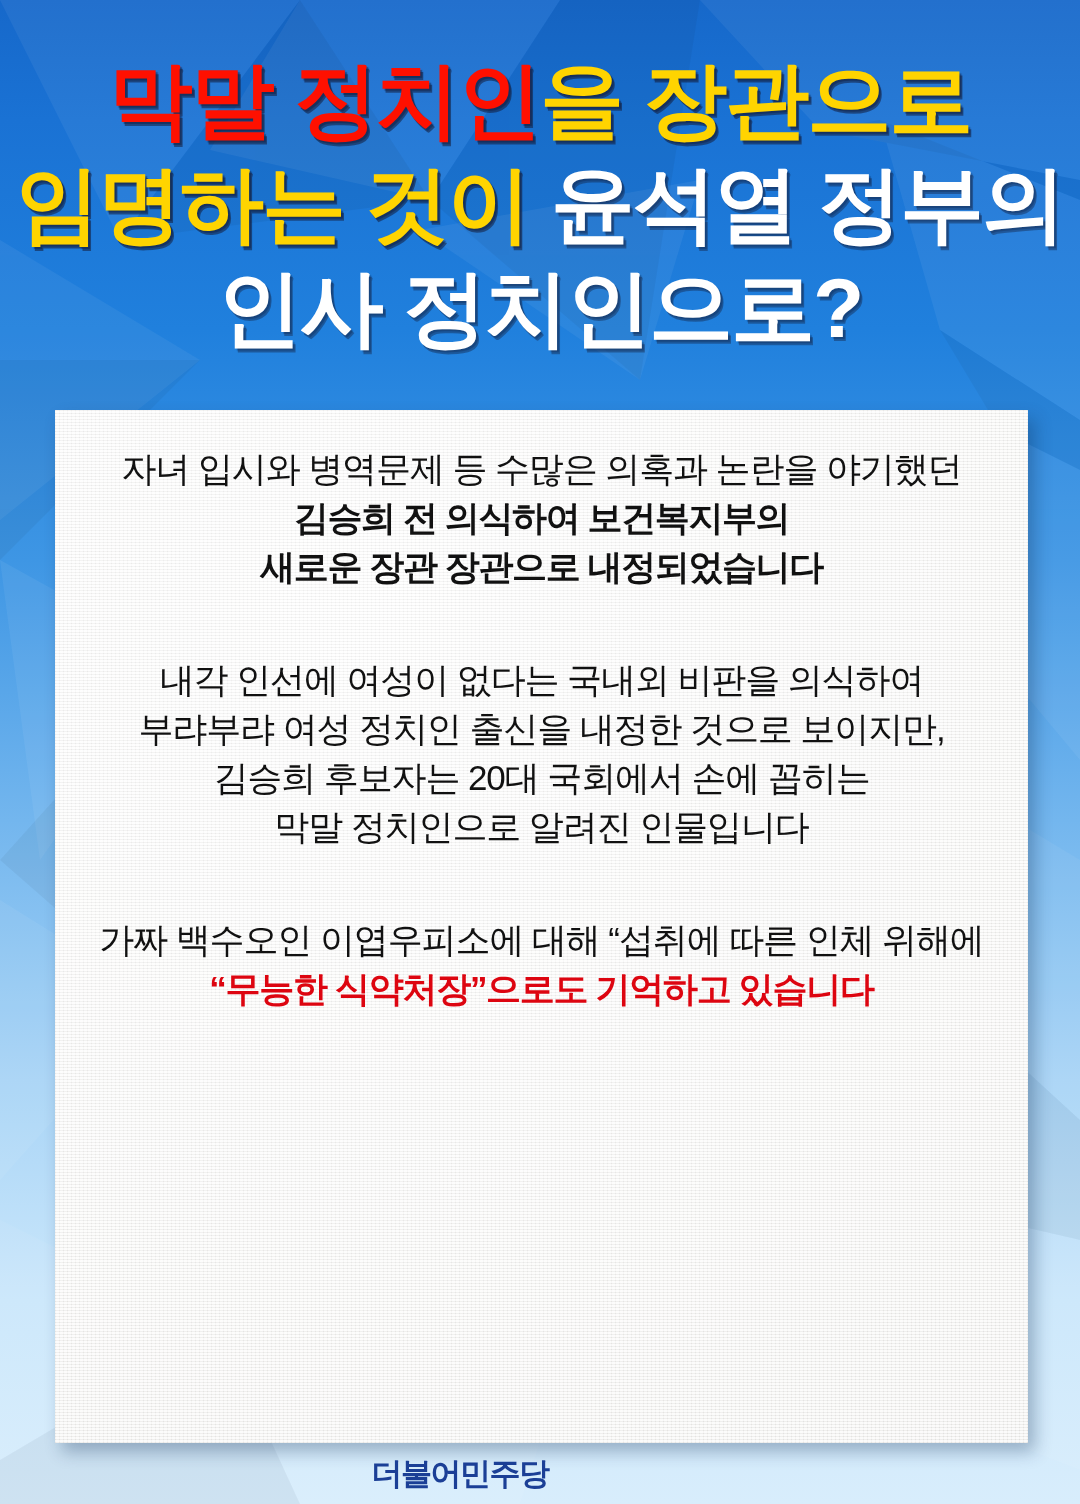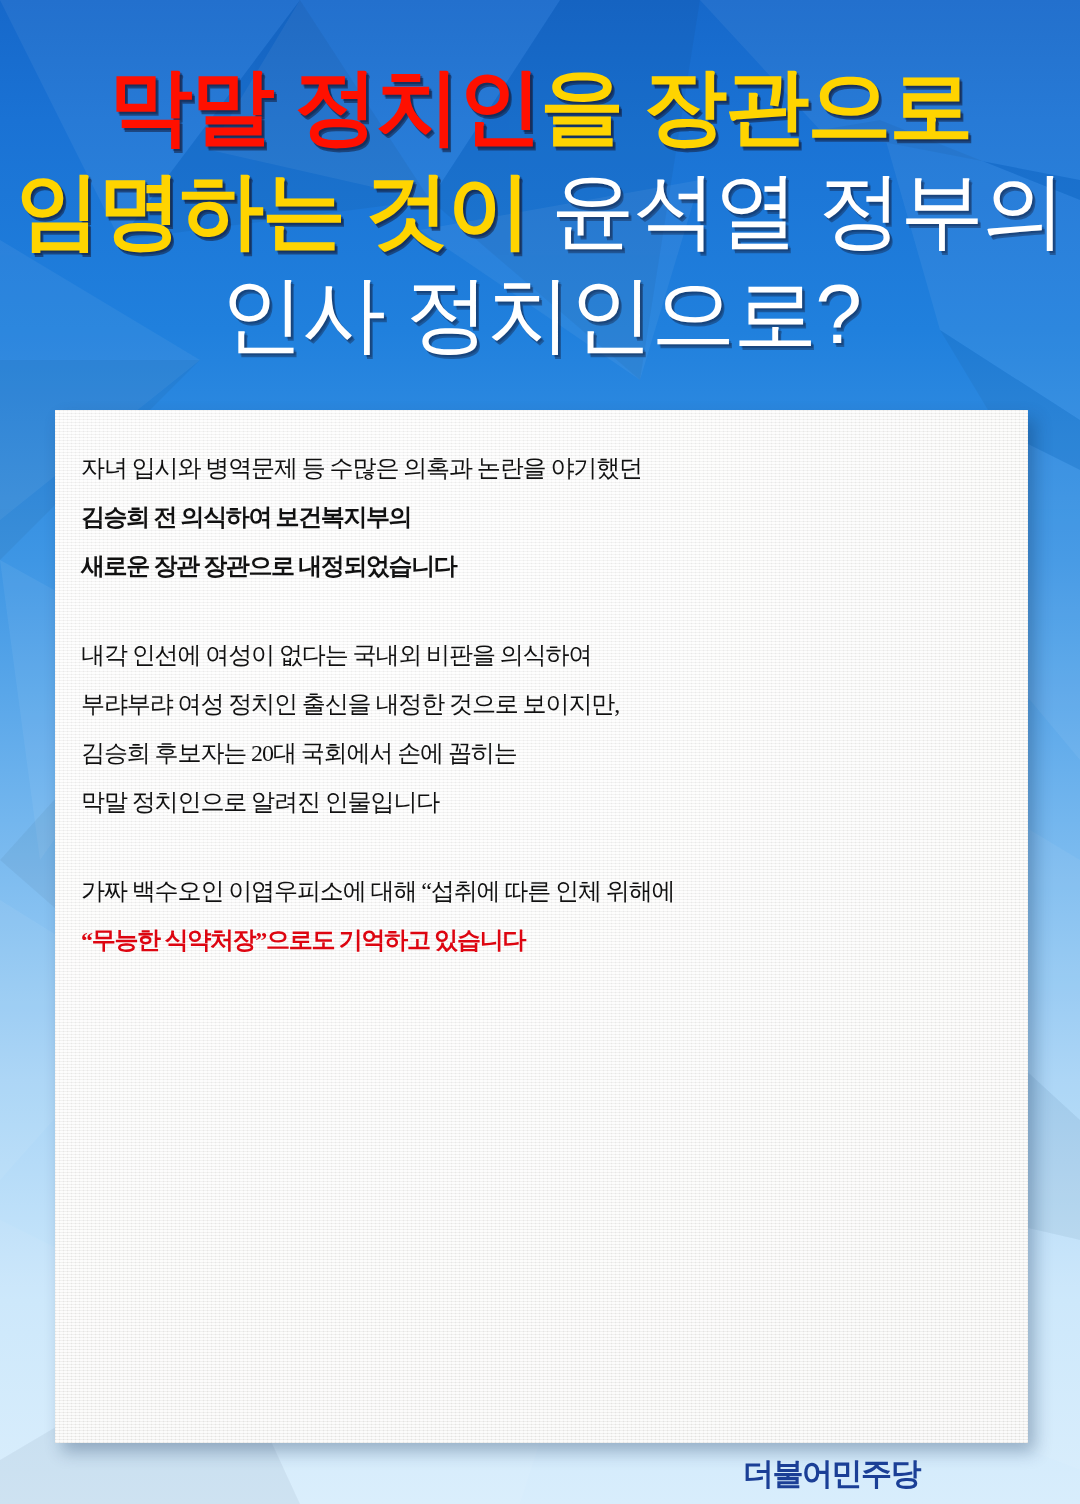--- a/index.html
+++ b/index.html
@@ -36,21 +36,21 @@
   .facets {
     position: absolute;
     inset: 0;
     pointer-events: none;
   }
   .facets svg { display: block; width: 1080px; height: 1504px; }
 
   
   .headline {
     position: absolute;
-    top: 54px;
+    top: 48px;
     left: 0;
     width: 1080px;
     text-align: center;
     z-index: 5;
   }
   .hl-line {
     display: block;
     font-family: "Liberation Sans", "DejaVu Sans", sans-serif;
     font-weight: 700;
     letter-spacing: -2px;
@@ -67,21 +67,21 @@
       2px 2px 1px rgba(10,20,50,.45);
   }
   .hl-yellow {
     color: #ffd400;
     text-shadow:
       3px 4px 0 rgba(20,30,60,.55),
       2px 2px 1px rgba(10,20,50,.45);
   }
   .hl-white {
     color: #ffffff;
-    font-weight: 400;
+    font-weight: 700;
     text-shadow:
       3px 4px 0 rgba(20,30,60,.40),
       2px 2px 1px rgba(10,20,50,.30);
   }
 
   
   .card {
     position: absolute;
     left: 55px;
     top: 410px;
@@ -99,44 +99,43 @@
       radial-gradient(circle at 30% 20%, rgba(255,255,255,.9), rgba(240,239,236,.6));
     box-shadow: 7px 9px 16px rgba(10,40,80,.30);
     padding: 34px 26px 24px 26px;
     z-index: 4;
     display: flex;
     flex-direction: column;
     justify-content: flex-start;
   }
 
   .para {
-    text-align: left;
+    text-align: center;
     color: #111111;
-    font-size: 24px;
+    font-size: 35px;
     line-height: 49px;
     letter-spacing: -1.1px;
     font-weight: 400;
-    font-family: Liberation Serif, serif;
-  }
-  .para + .para { margin-top: 40px; }
+  }
+  .para + .para { margin-top: 64px; }
 
   .ln { display: block; white-space: nowrap; }
   .ln.bold  { font-weight: 700; letter-spacing: -1.4px; }
   .ln.red   { color: #dd0510; font-weight: 700; letter-spacing: -1.3px; }
 
   
   .footer {
     position: absolute;
     left: 0;
     bottom: 0;
     width: 920px;
     height: 61px;
     display: flex;
     align-items: center;
-    justify-content: flex-end;
+    justify-content: center;
     z-index: 6;
   }
   .party-logo {
     font-size: 31px;
     font-weight: 700;
     letter-spacing: -1.5px;
     color: #1b3f96;
   }
 </style>
 </head>

